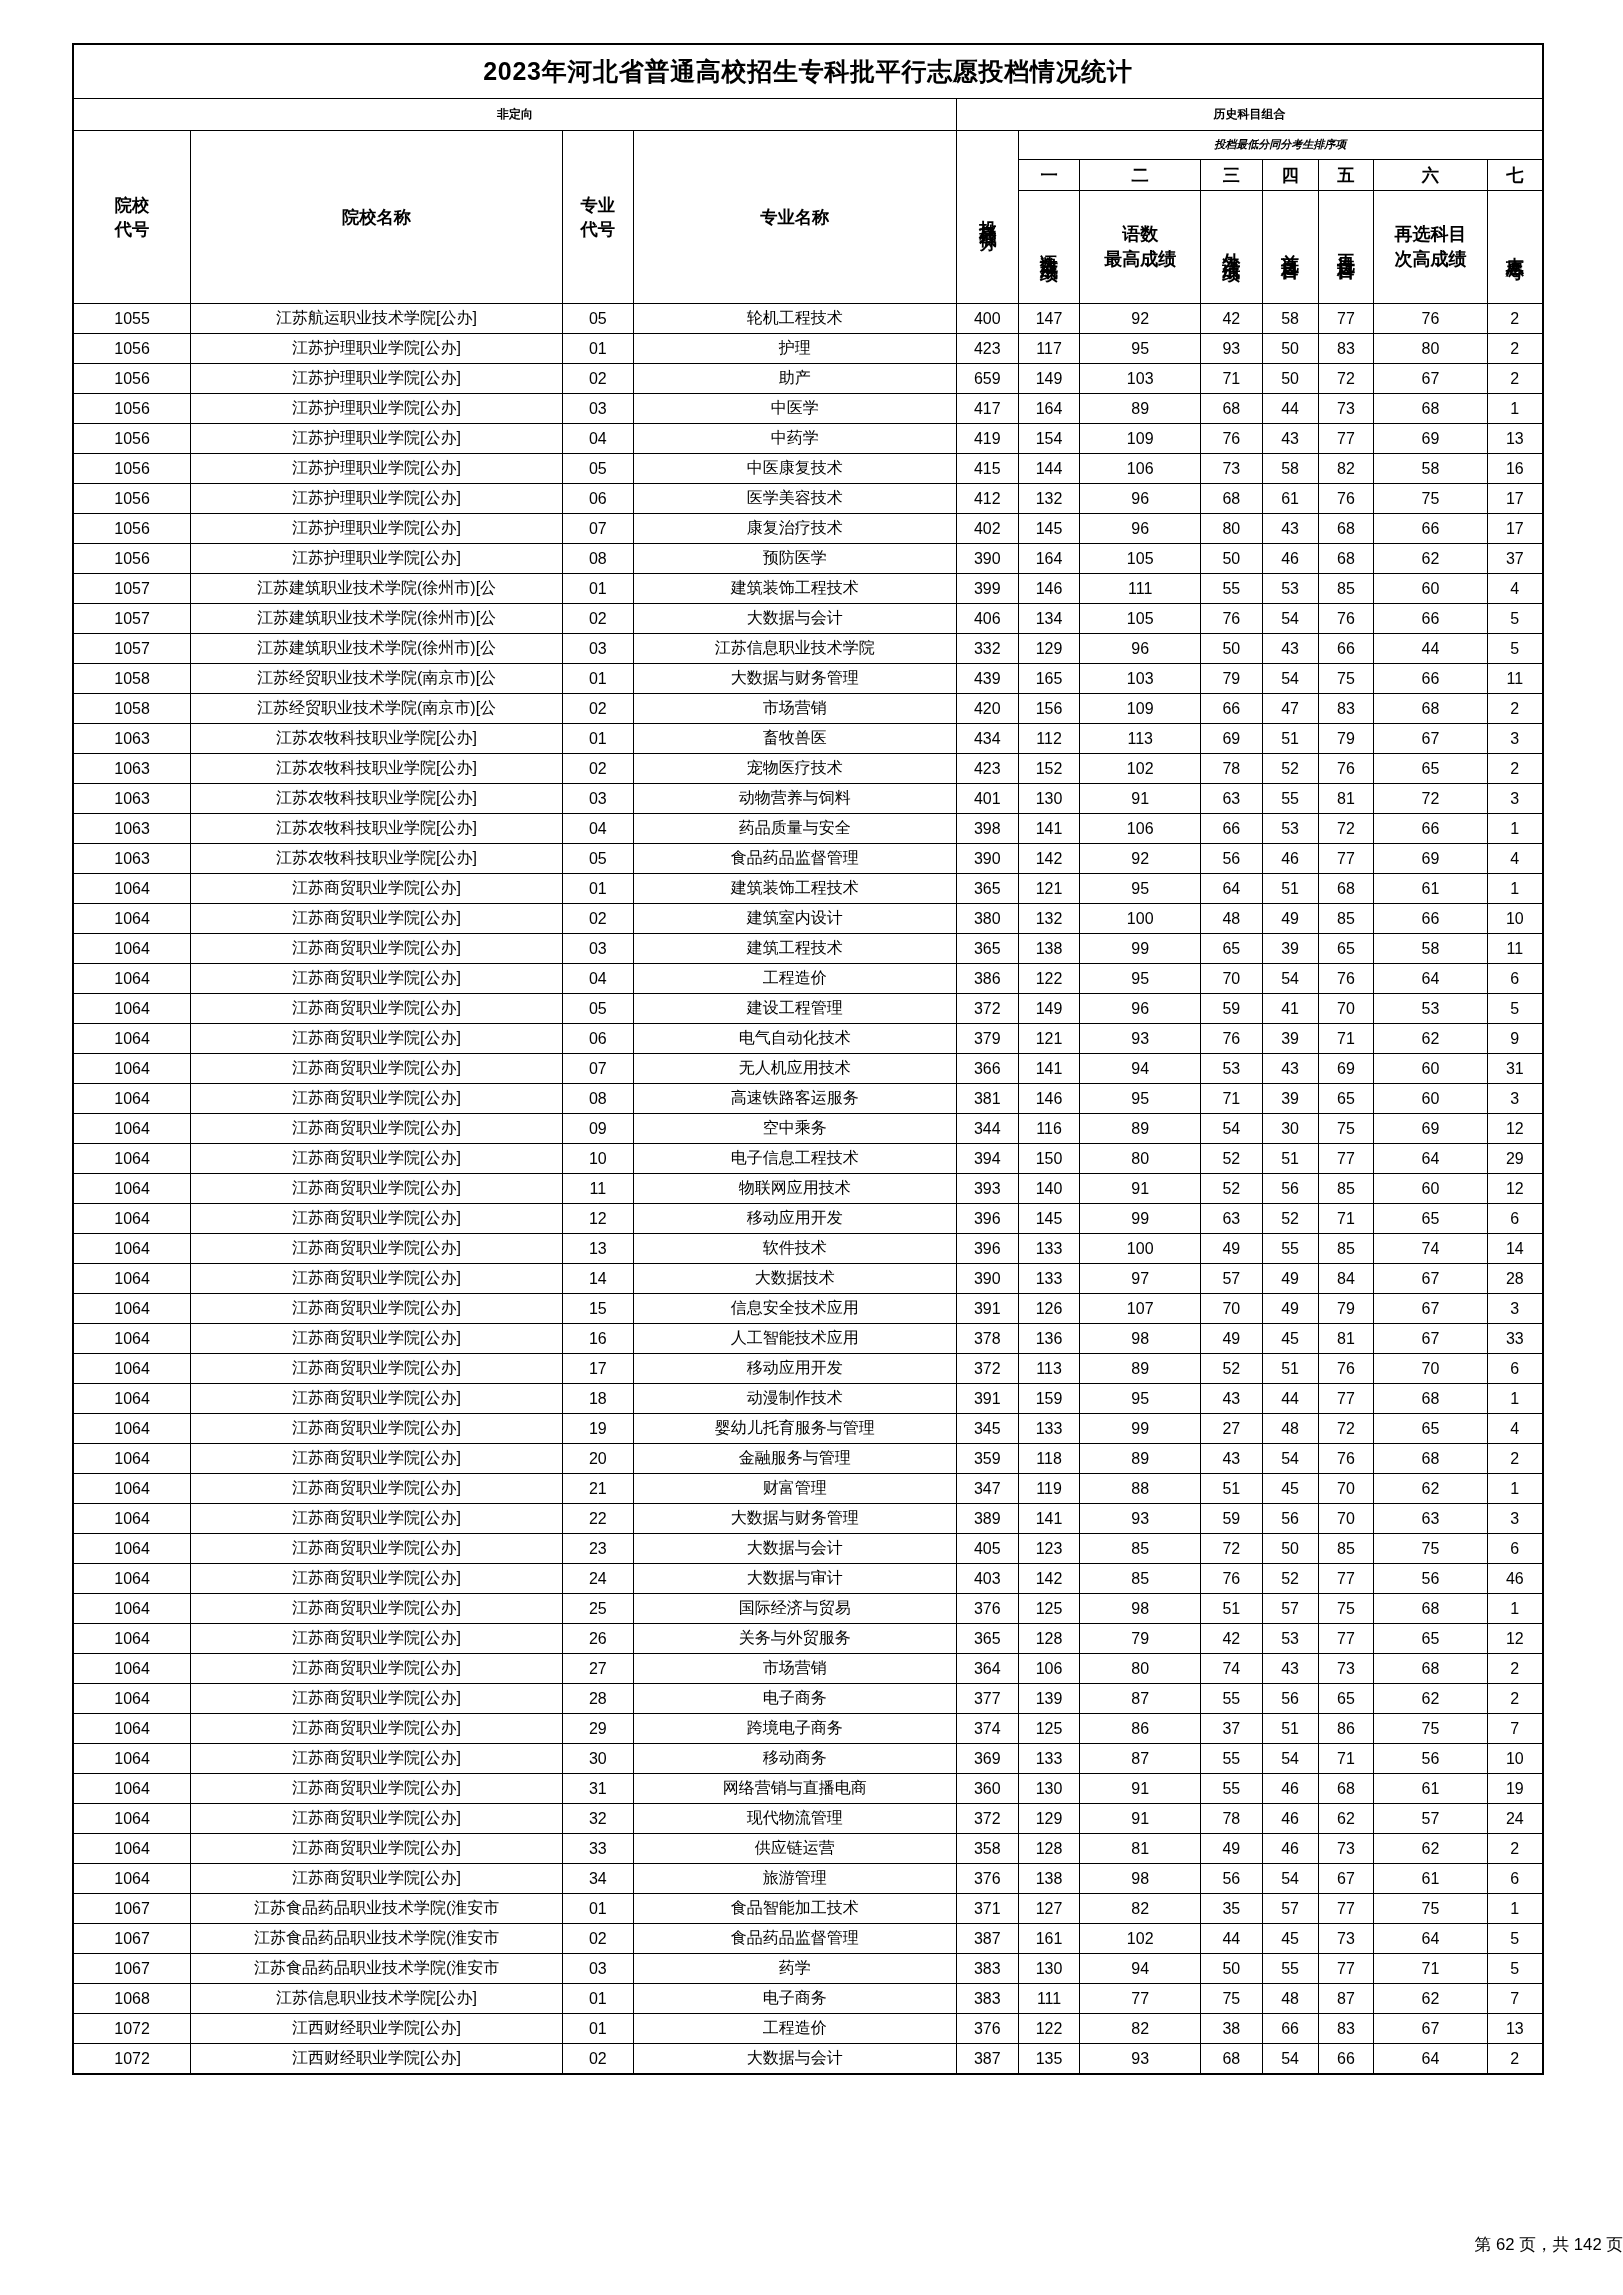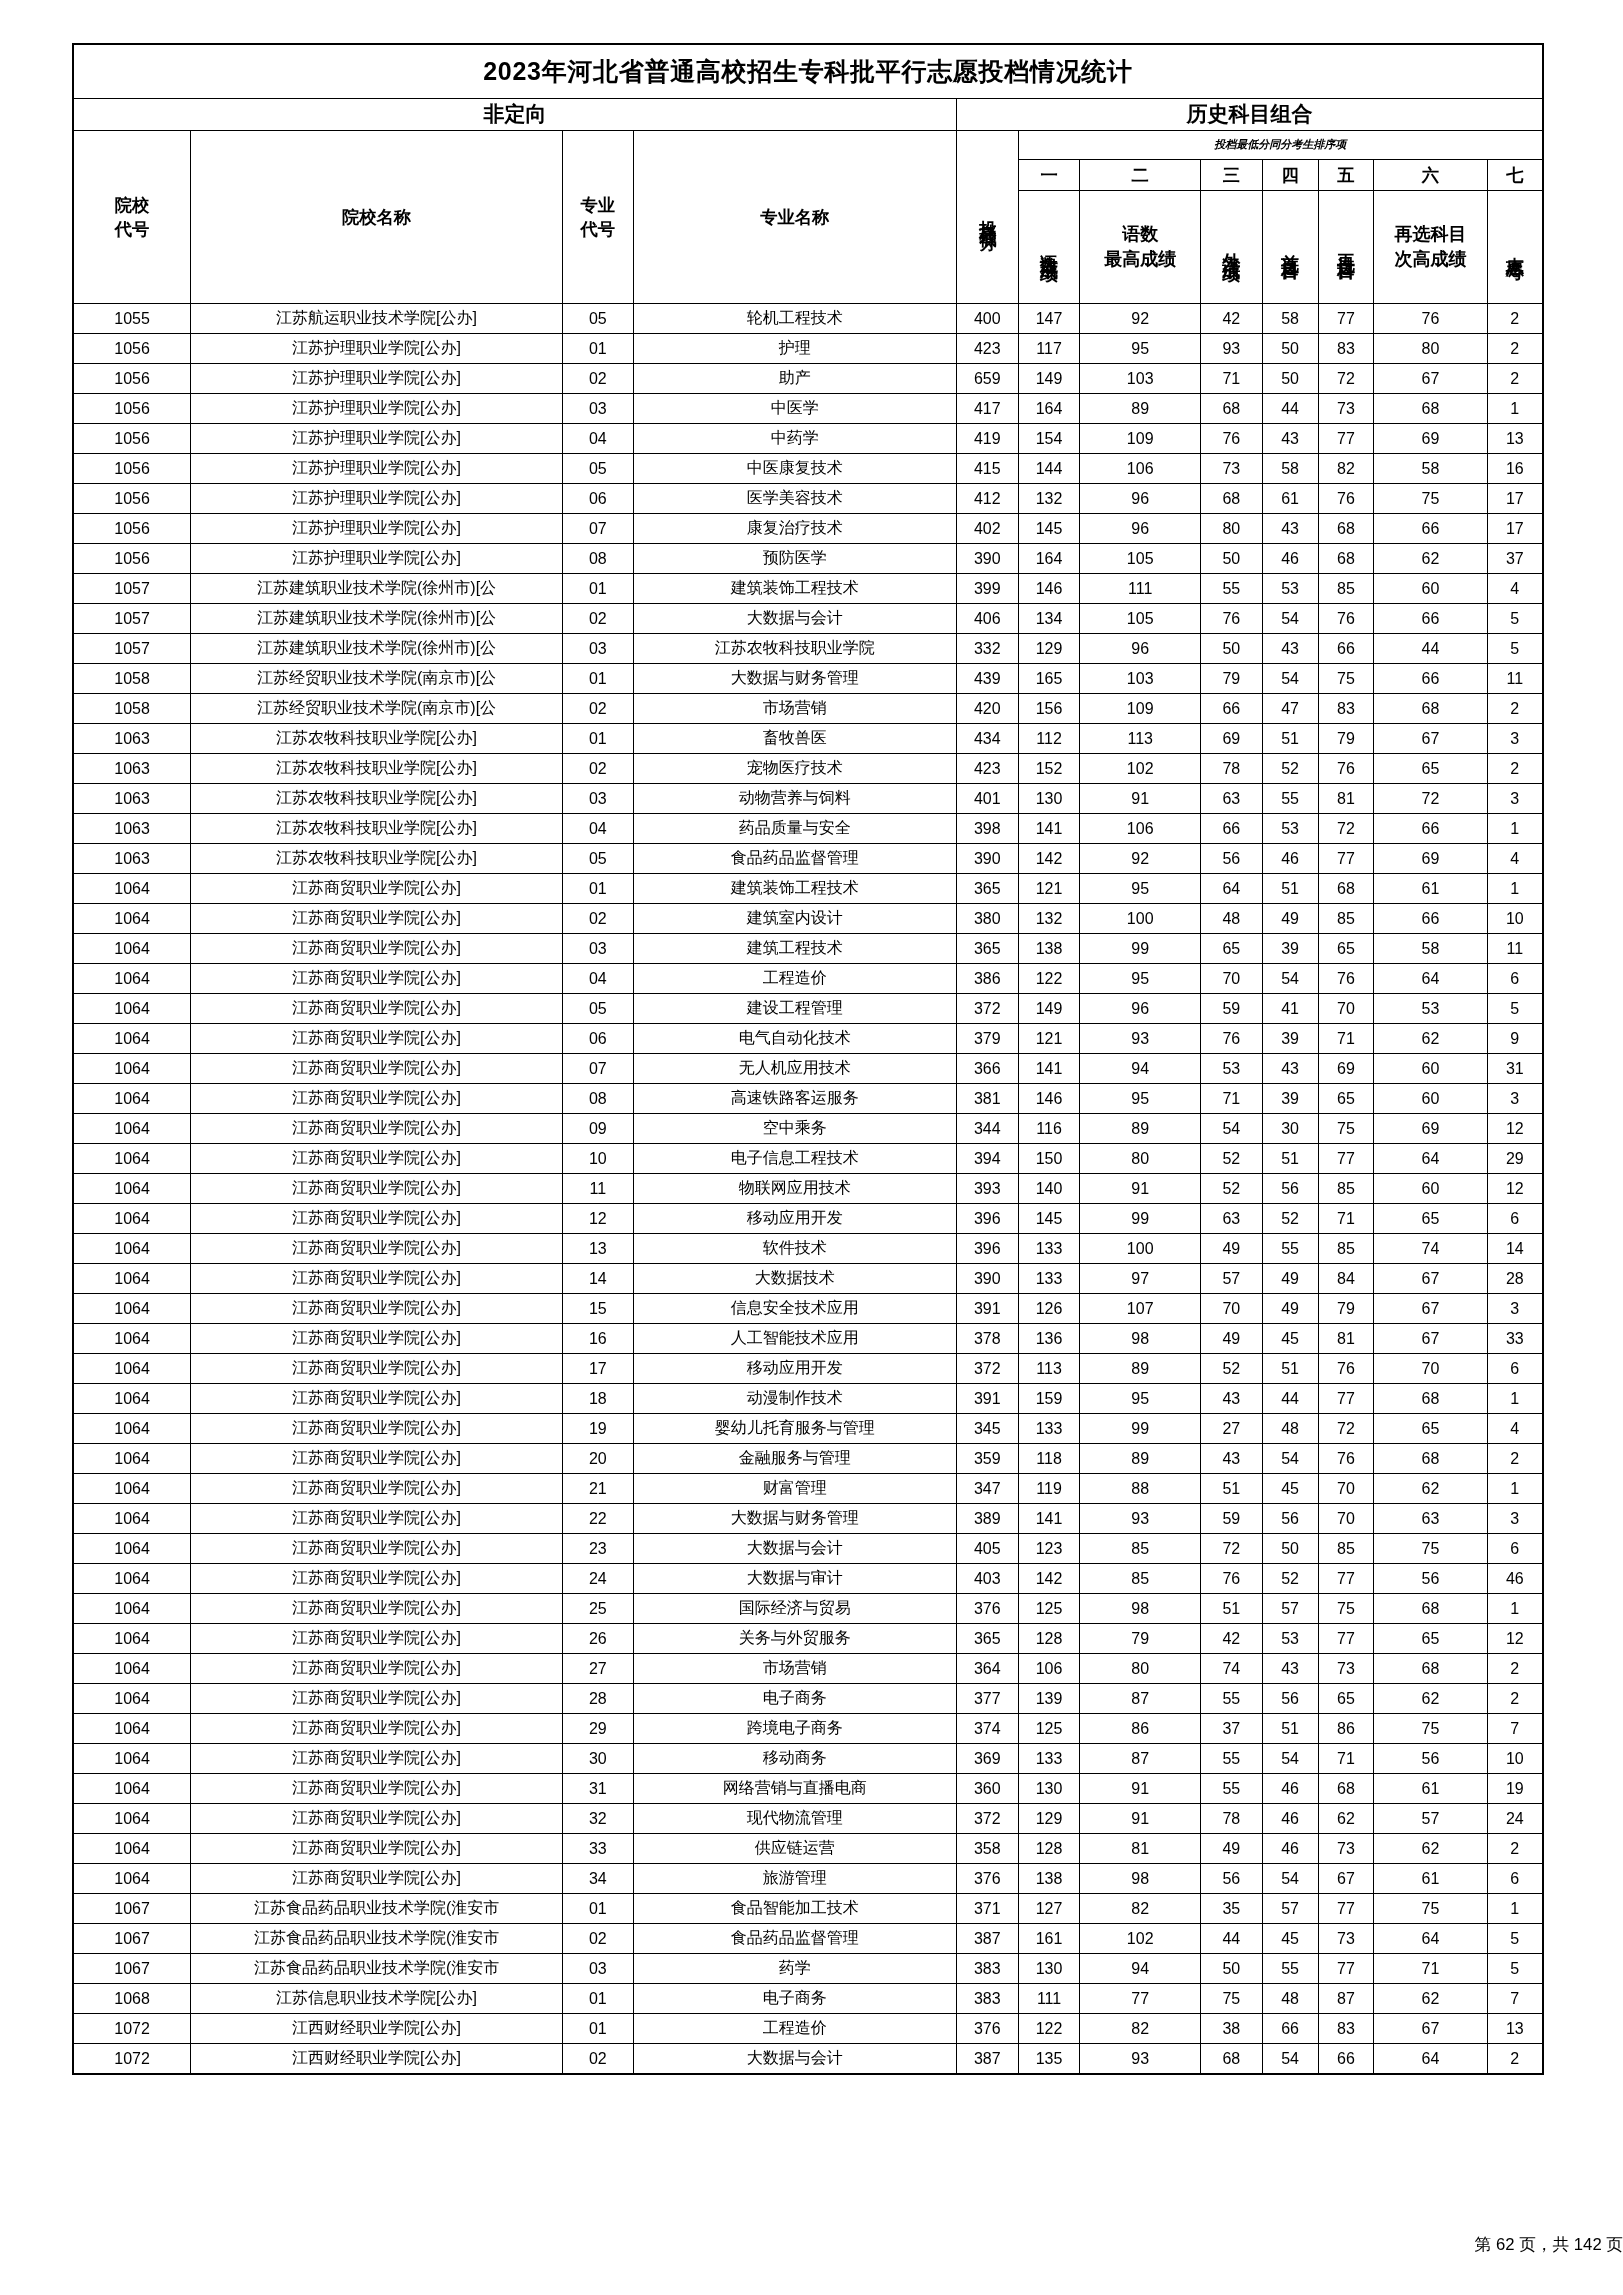--- a/index.html
+++ b/index.html
@@ -23,21 +23,21 @@
   }
   th, td {
     border: 1.4px solid #000;
     text-align: center;
     vertical-align: middle;
     padding: 0 1.4px;
     overflow: hidden;
   }
   thead th { font-weight: 700; }
   .title-cell   { height: 53px;  font-size: 25px; letter-spacing: 0.7px; }
-  .meta-row th  { height: 30.5px;  font-size: 21px; }
+  .meta-row th  { height: 30.5px;  font-size: 12px; }
   .sort-title-cell { height: 28px; font-size: 11px; font-style: italic; }
   .rowspan-head { font-size: 17.3px; }
   .pre { white-space: pre-line; line-height: 1.4; }
   .num-row th   { height: 30.5px;  font-size: 17.3px; }
   .label-row th { height: 112px; font-size: 18px; }
   .vt {
     writing-mode: vertical-rl;
     text-orientation: upright;
     letter-spacing: 3.5px;
     line-height: 1;
@@ -268,21 +268,21 @@
           <td>76</td>
           <td>54</td>
           <td>76</td>
           <td>66</td>
           <td>5</td>
         </tr>
         <tr>
           <td>1057</td>
           <td>江苏建筑职业技术学院(徐州市)[公</td>
           <td>03</td>
-          <td>江苏农牧科技职业学院</td>
+          <td>江苏信息职业技术学院</td>
           <td>332</td>
           <td>129</td>
           <td>96</td>
           <td>50</td>
           <td>43</td>
           <td>66</td>
           <td>44</td>
           <td>5</td>
         </tr>
         <tr>

